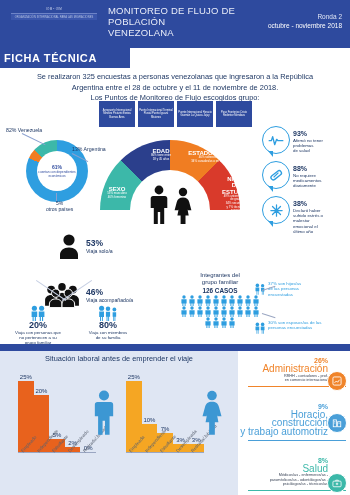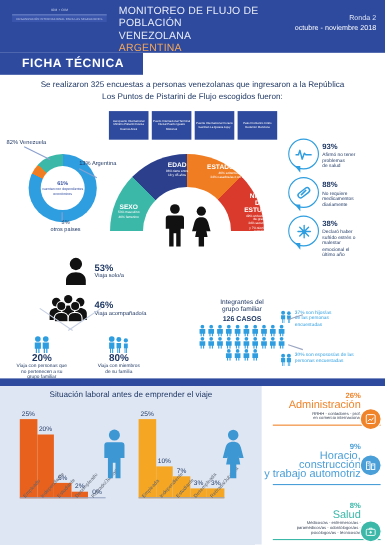--- a/index.html
+++ b/index.html
@@ -22,21 +22,21 @@
   .logo-bar{margin-top:2px;width:86px;height:6px;background:#3a56ac;border-top:1px solid #6d83c7;display:flex;align-items:center;justify-content:center;}
   .logo-bar span{color:#b9c5e4;font-size:2.6px;letter-spacing:.1px;}
   .head-title{position:absolute;left:108px;top:5px;width:160px;}
   .head-title .l1,.head-title .l2{color:#e8ecf8;font-size:9.5px;line-height:11px;letter-spacing:.2px;}
   .head-title .l3{color:#f2a65a;font-size:9.5px;line-height:11px;letter-spacing:.2px;}
   .head-right{position:absolute;right:8px;top:12px;text-align:right;}
   .head-right .r1{color:#dfe5f5;font-size:6.5px;line-height:9px;}
   .head-right .r2{color:#ffffff;font-size:6.5px;line-height:9px;}
 
   .ficha{position:absolute;left:0;top:48px;width:130px;height:20px;background:#2e4a9e;display:flex;align-items:center;}
-  .ficha span{color:#ffffff;font-size:11px;font-weight:bold;letter-spacing:.6px;padding-left:20px;}
+  .ficha span{color:#ffffff;font-size:11px;font-weight:bold;letter-spacing:.6px;padding-left:4px;}
 
   
   .intro{position:absolute;left:20px;top:72px;width:310px;text-align:center;}
   .intro p{margin:0;font-size:7.4px;line-height:10.5px;color:#1f3864;}
 
   
   .mp-row{position:absolute;left:99px;top:101px;width:155px;display:flex;gap:3px;}
   .mp-box{width:36px;height:26px;background:#2e4a9e;color:#ffffff;font-size:2.6px;line-height:3.4px;
           display:flex;align-items:center;justify-content:center;text-align:center;padding:1px;box-sizing:border-box;}
 
@@ -72,21 +72,21 @@
   .hrow{position:relative;height:35px;}
   .bub{position:absolute;left:0;top:0;width:26px;height:26px;border-radius:50%;border:1.6px solid #2e9ee0;background:#ffffff;
         display:flex;align-items:center;justify-content:center;}
   .bub:after{content:"";position:absolute;left:5px;bottom:-4px;width:0;height:0;border-left:5px solid transparent;border-top:6px solid #2e9ee0;}
   .htxt{position:absolute;left:31px;top:4px;width:56px;}
   .htxt .pct{font-size:7px;font-weight:bold;color:#1f3864;line-height:8px;}
   .htxt .d{font-size:4.4px;color:#1f3864;line-height:5.2px;}
 
   
   .trav-solo{position:absolute;left:58px;top:233px;}
-  .trav-acc{position:absolute;left:44px;top:267px;}
+  .trav-acc{position:absolute;left:44px;top:282px;}
   .tnum{font-size:8.5px;font-weight:bold;color:#1f3864;line-height:9px;}
   .tsub{font-size:5.2px;color:#1f3864;line-height:6px;}
   .tgrp{position:absolute;text-align:center;width:72px;}
   .tgrp .tnum{font-size:9px;}
   .tgrp .tsub{font-size:4.4px;line-height:5.2px;}
   #tg-left{left:2px;top:305px;}
   #tg-right{left:72px;top:305px;}
   .vline{position:absolute;background:#c6cfe3;height:1px;}
 
   
@@ -130,35 +130,35 @@
   <div class="header">
     <div class="logo-wrap">
       <div class="logo-sub">IOM • OIM</div>
       <div class="logo-bar">
           <span>ORGANIZACIÓN INTERNACIONAL PARA LAS MIGRACIONES</span>
         </div>
     </div>
     <div class="head-title">
       <div class="l1">MONITOREO DE FLUJO DE POBLACIÓN</div>
       <div class="l2">VENEZOLANA</div>
-      <div class="l3">ARGENTINA</div>
     </div>
     <div class="head-right">
       <div class="r1">Ronda 2</div>
       <div class="r2">octubre - noviembre 2018</div>
     </div>
   </div>
 
   <div class="ficha">
     <span>FICHA TÉCNICA</span>
   </div>
 
   <div class="intro">
     <p>Se realizaron 325 encuestas a personas venezolanas que ingresaron a la República</p>
-    <p>Los Puntos de Pistarini de Flujo escogidos fueron:</p>
+    <p>Argentina entre el 28 de octubre y el 11 de noviembre de 2018.</p>
+    <p>Los Puntos de Monitoreo de Flujo escogidos grupo:</p>
   </div>
 
   <div class="mp-row">
     <div class="mp-box">Aeropuerto Internacional Ministro Pistarini Ezeiza Buenos Aires</div>
     <div class="mp-box">Puerto Internacional Terminal Fluvial Puerto Iguazú Misiones</div>
     <div class="mp-box">Puente Internacional Horacio Guzmán La Quiaca Jujuy</div>
     <div class="mp-box">Paso Fronterizo Cristo Redentor Mendoza</div>
   </div>
 
   <div class="donut">

